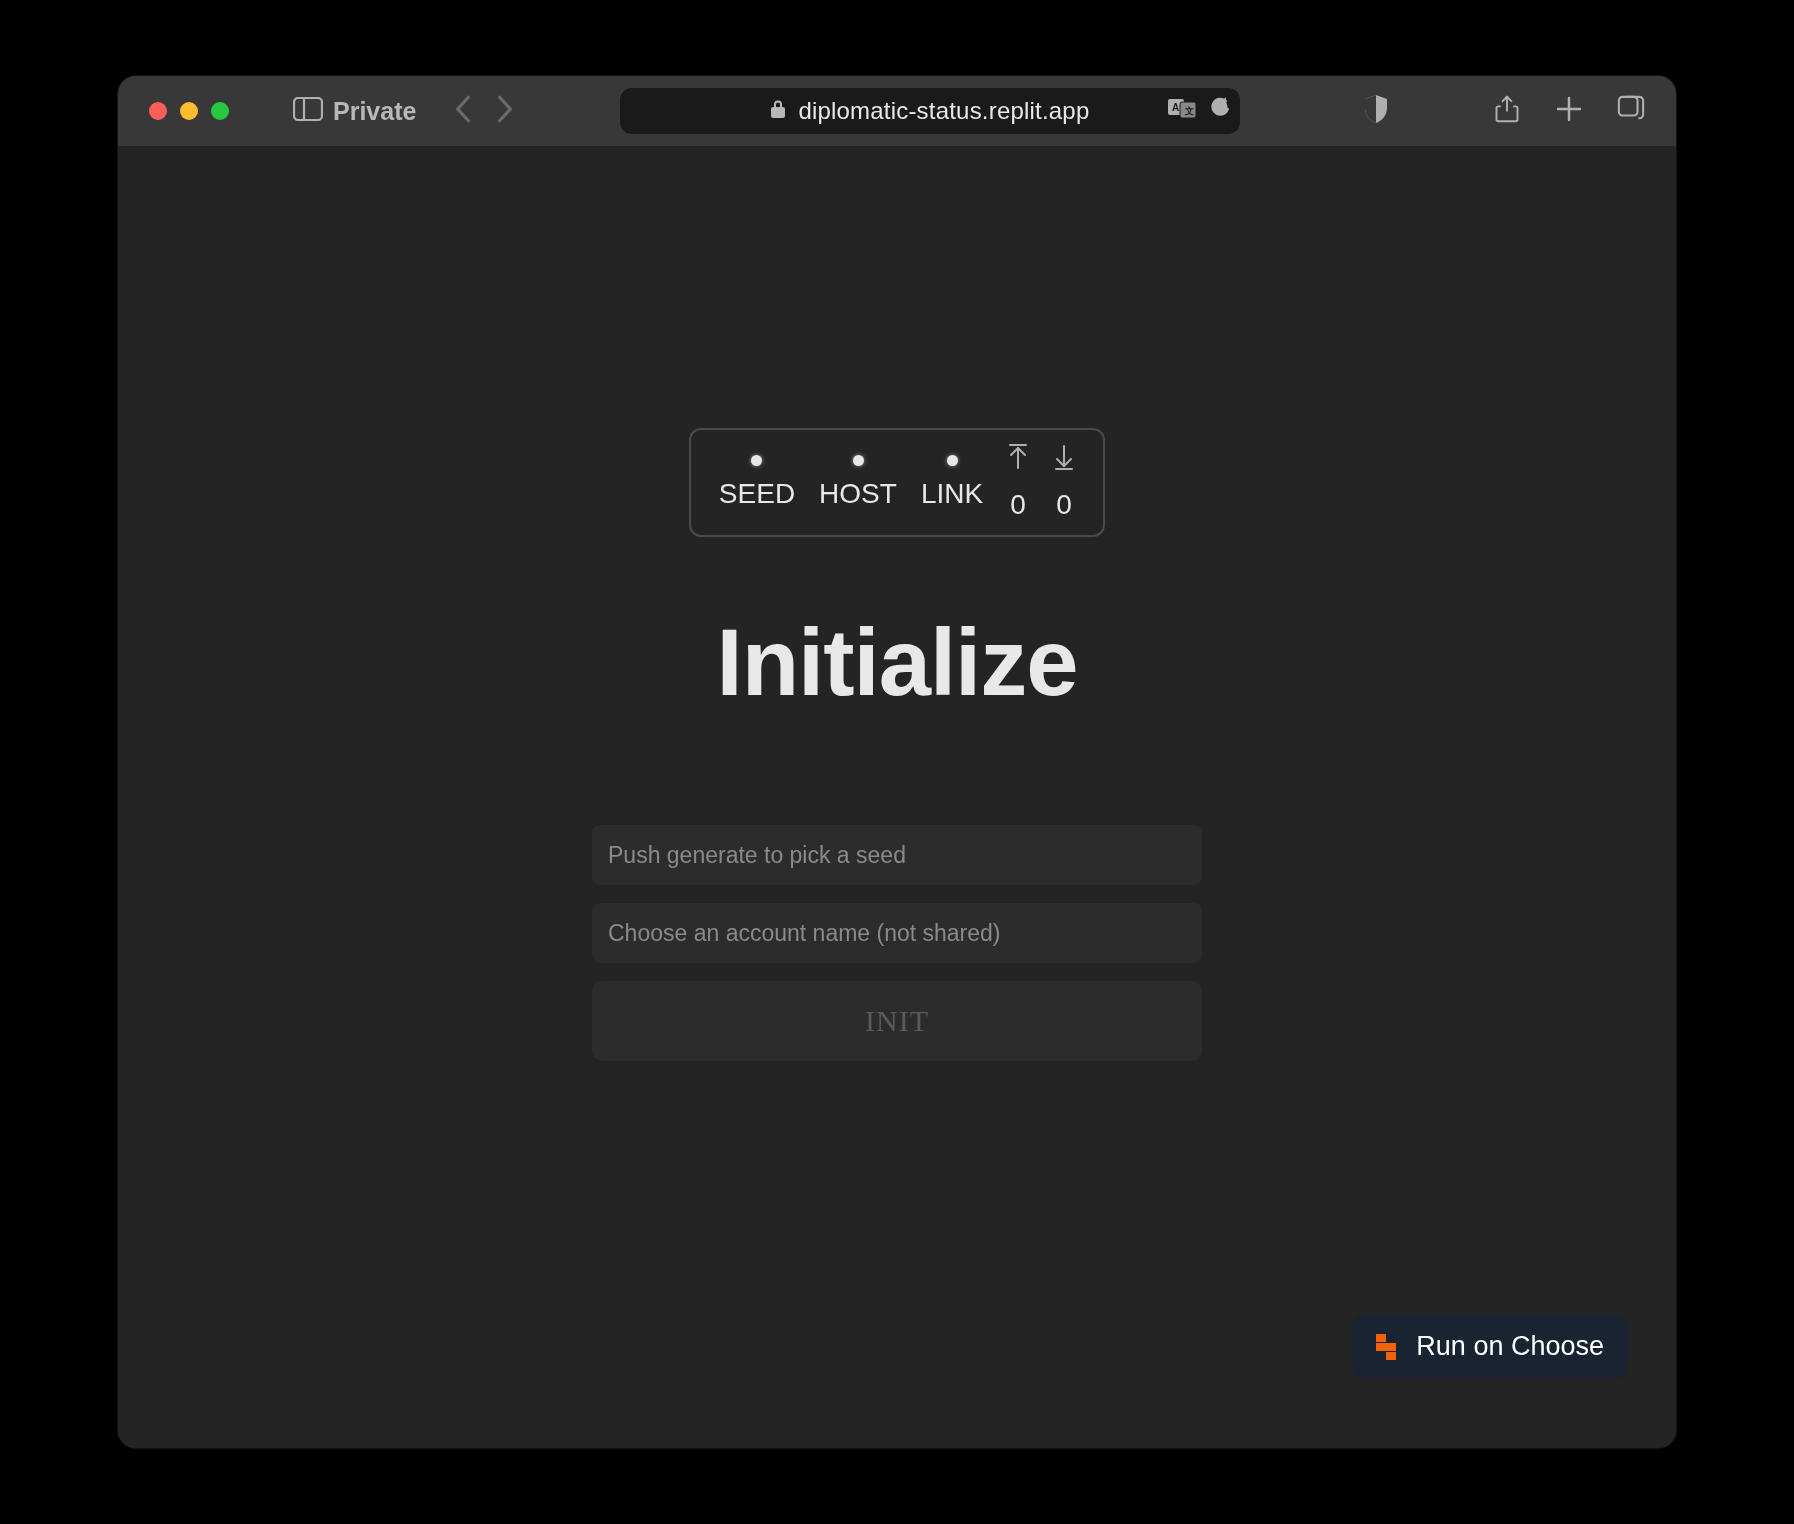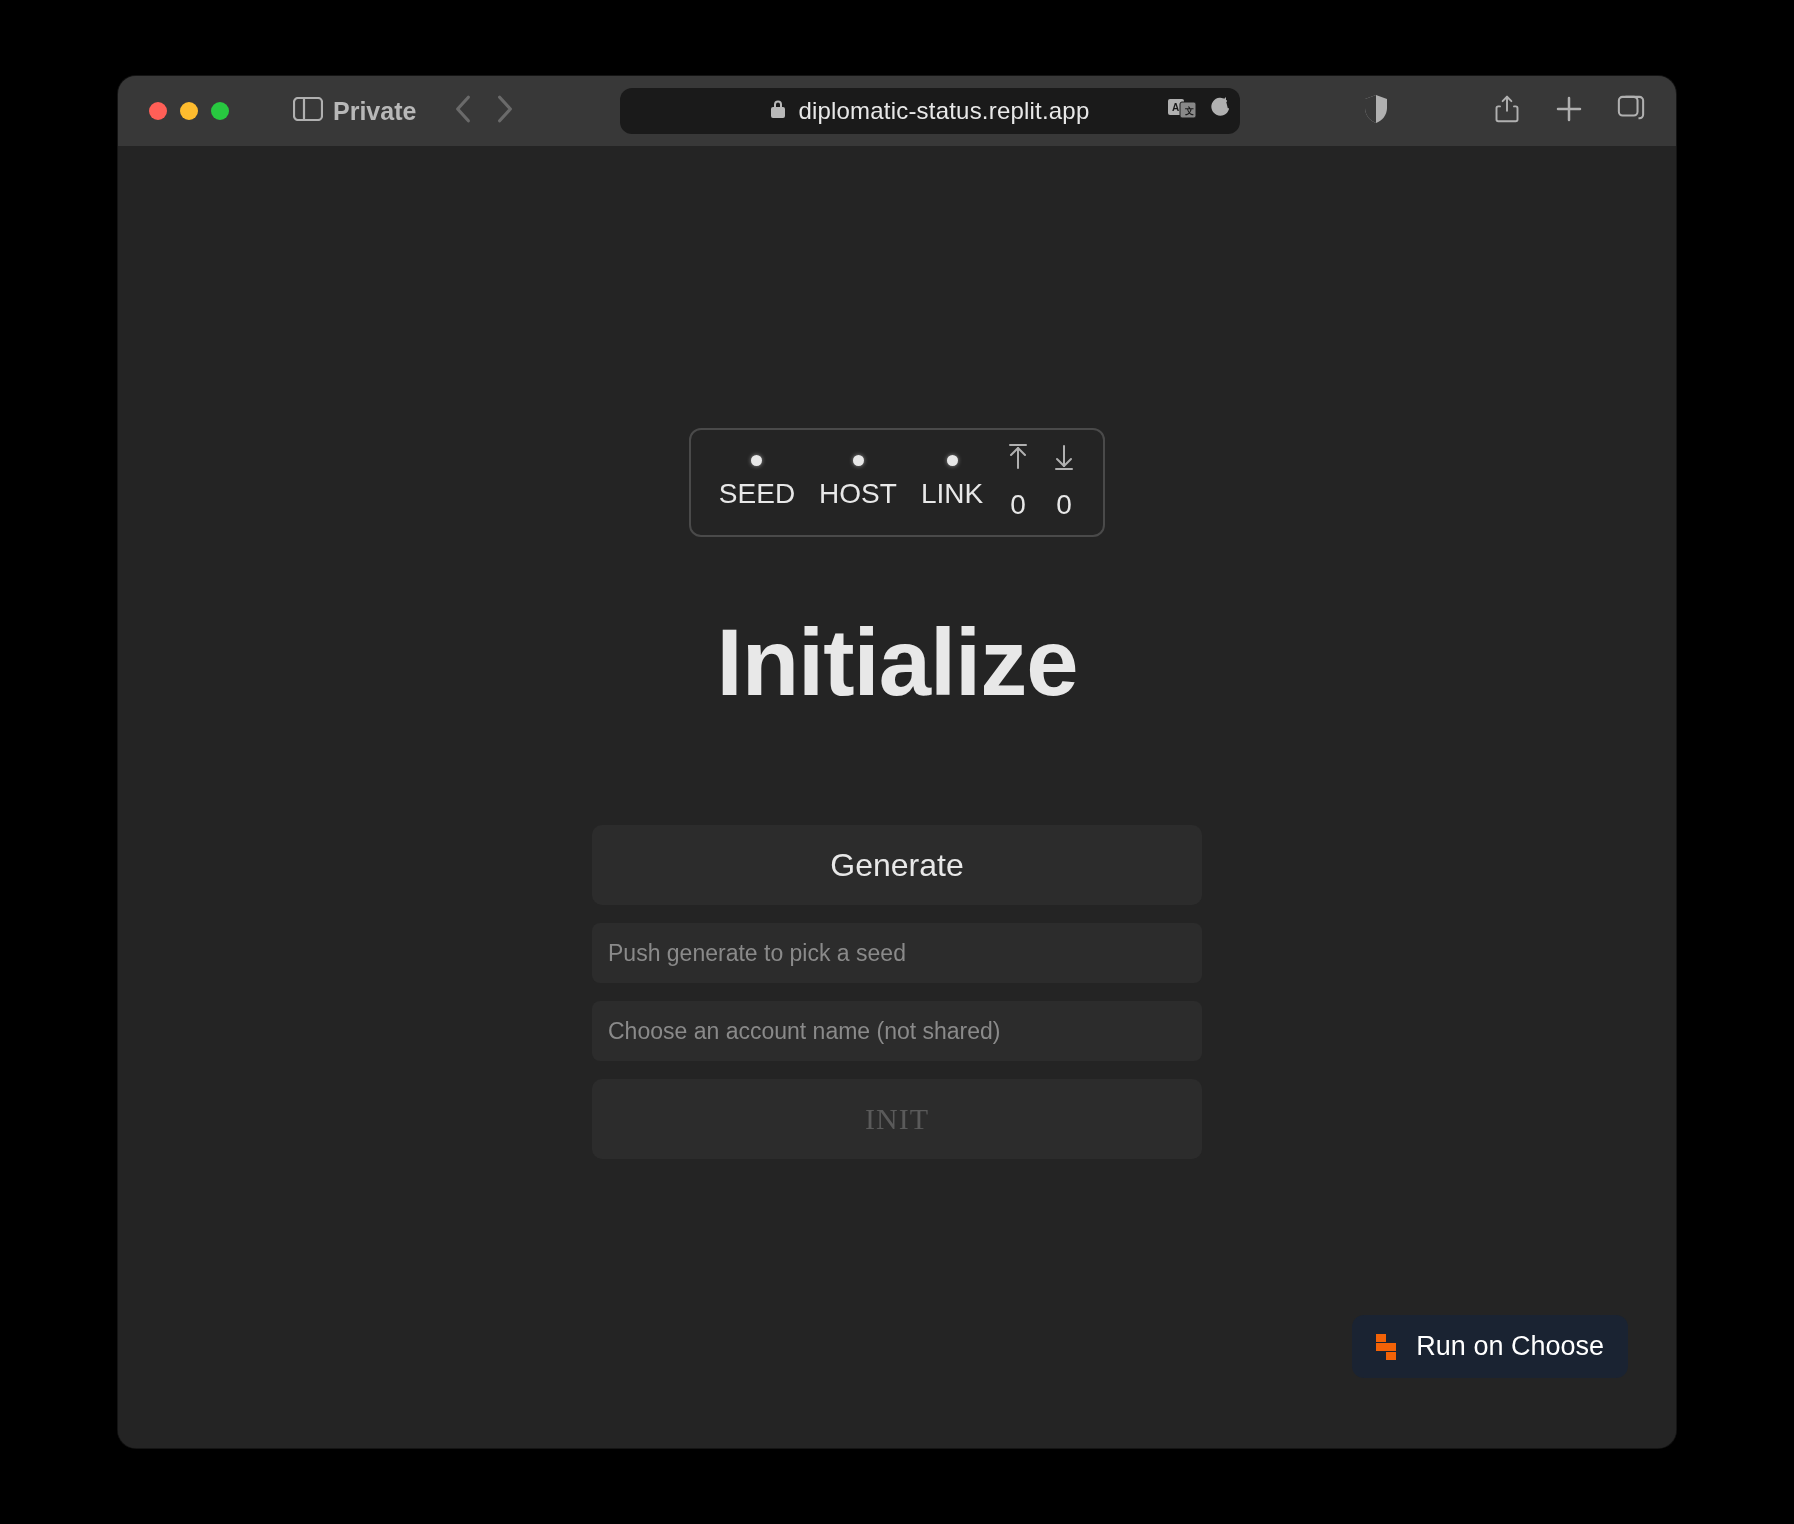--- a/index.html
+++ b/index.html
@@ -393,21 +393,20 @@
             <line x1="3" y1="25" x2="19" y2="25"></line>
           </svg>
         </span>
         <span>0</span>
       </div>
     </div>
 
     <h1 class="page-title">Initialize</h1>
 
     <div class="form-stack">
-      <button class="btn">Generate</button>
       <input type="text" class="text-input" placeholder="Push generate to pick a seed" style="">
       <input type="text" class="text-input" placeholder="Choose an account name (not shared)" style="">
       <button class="btn-init">INIT</button>
     </div>
 
     <div class="replit-badge">
       <div class="replit-logo">
         <div class="sq sq1"></div>
         <div class="sq sq2"></div>
         <div class="sq sq3"></div>

